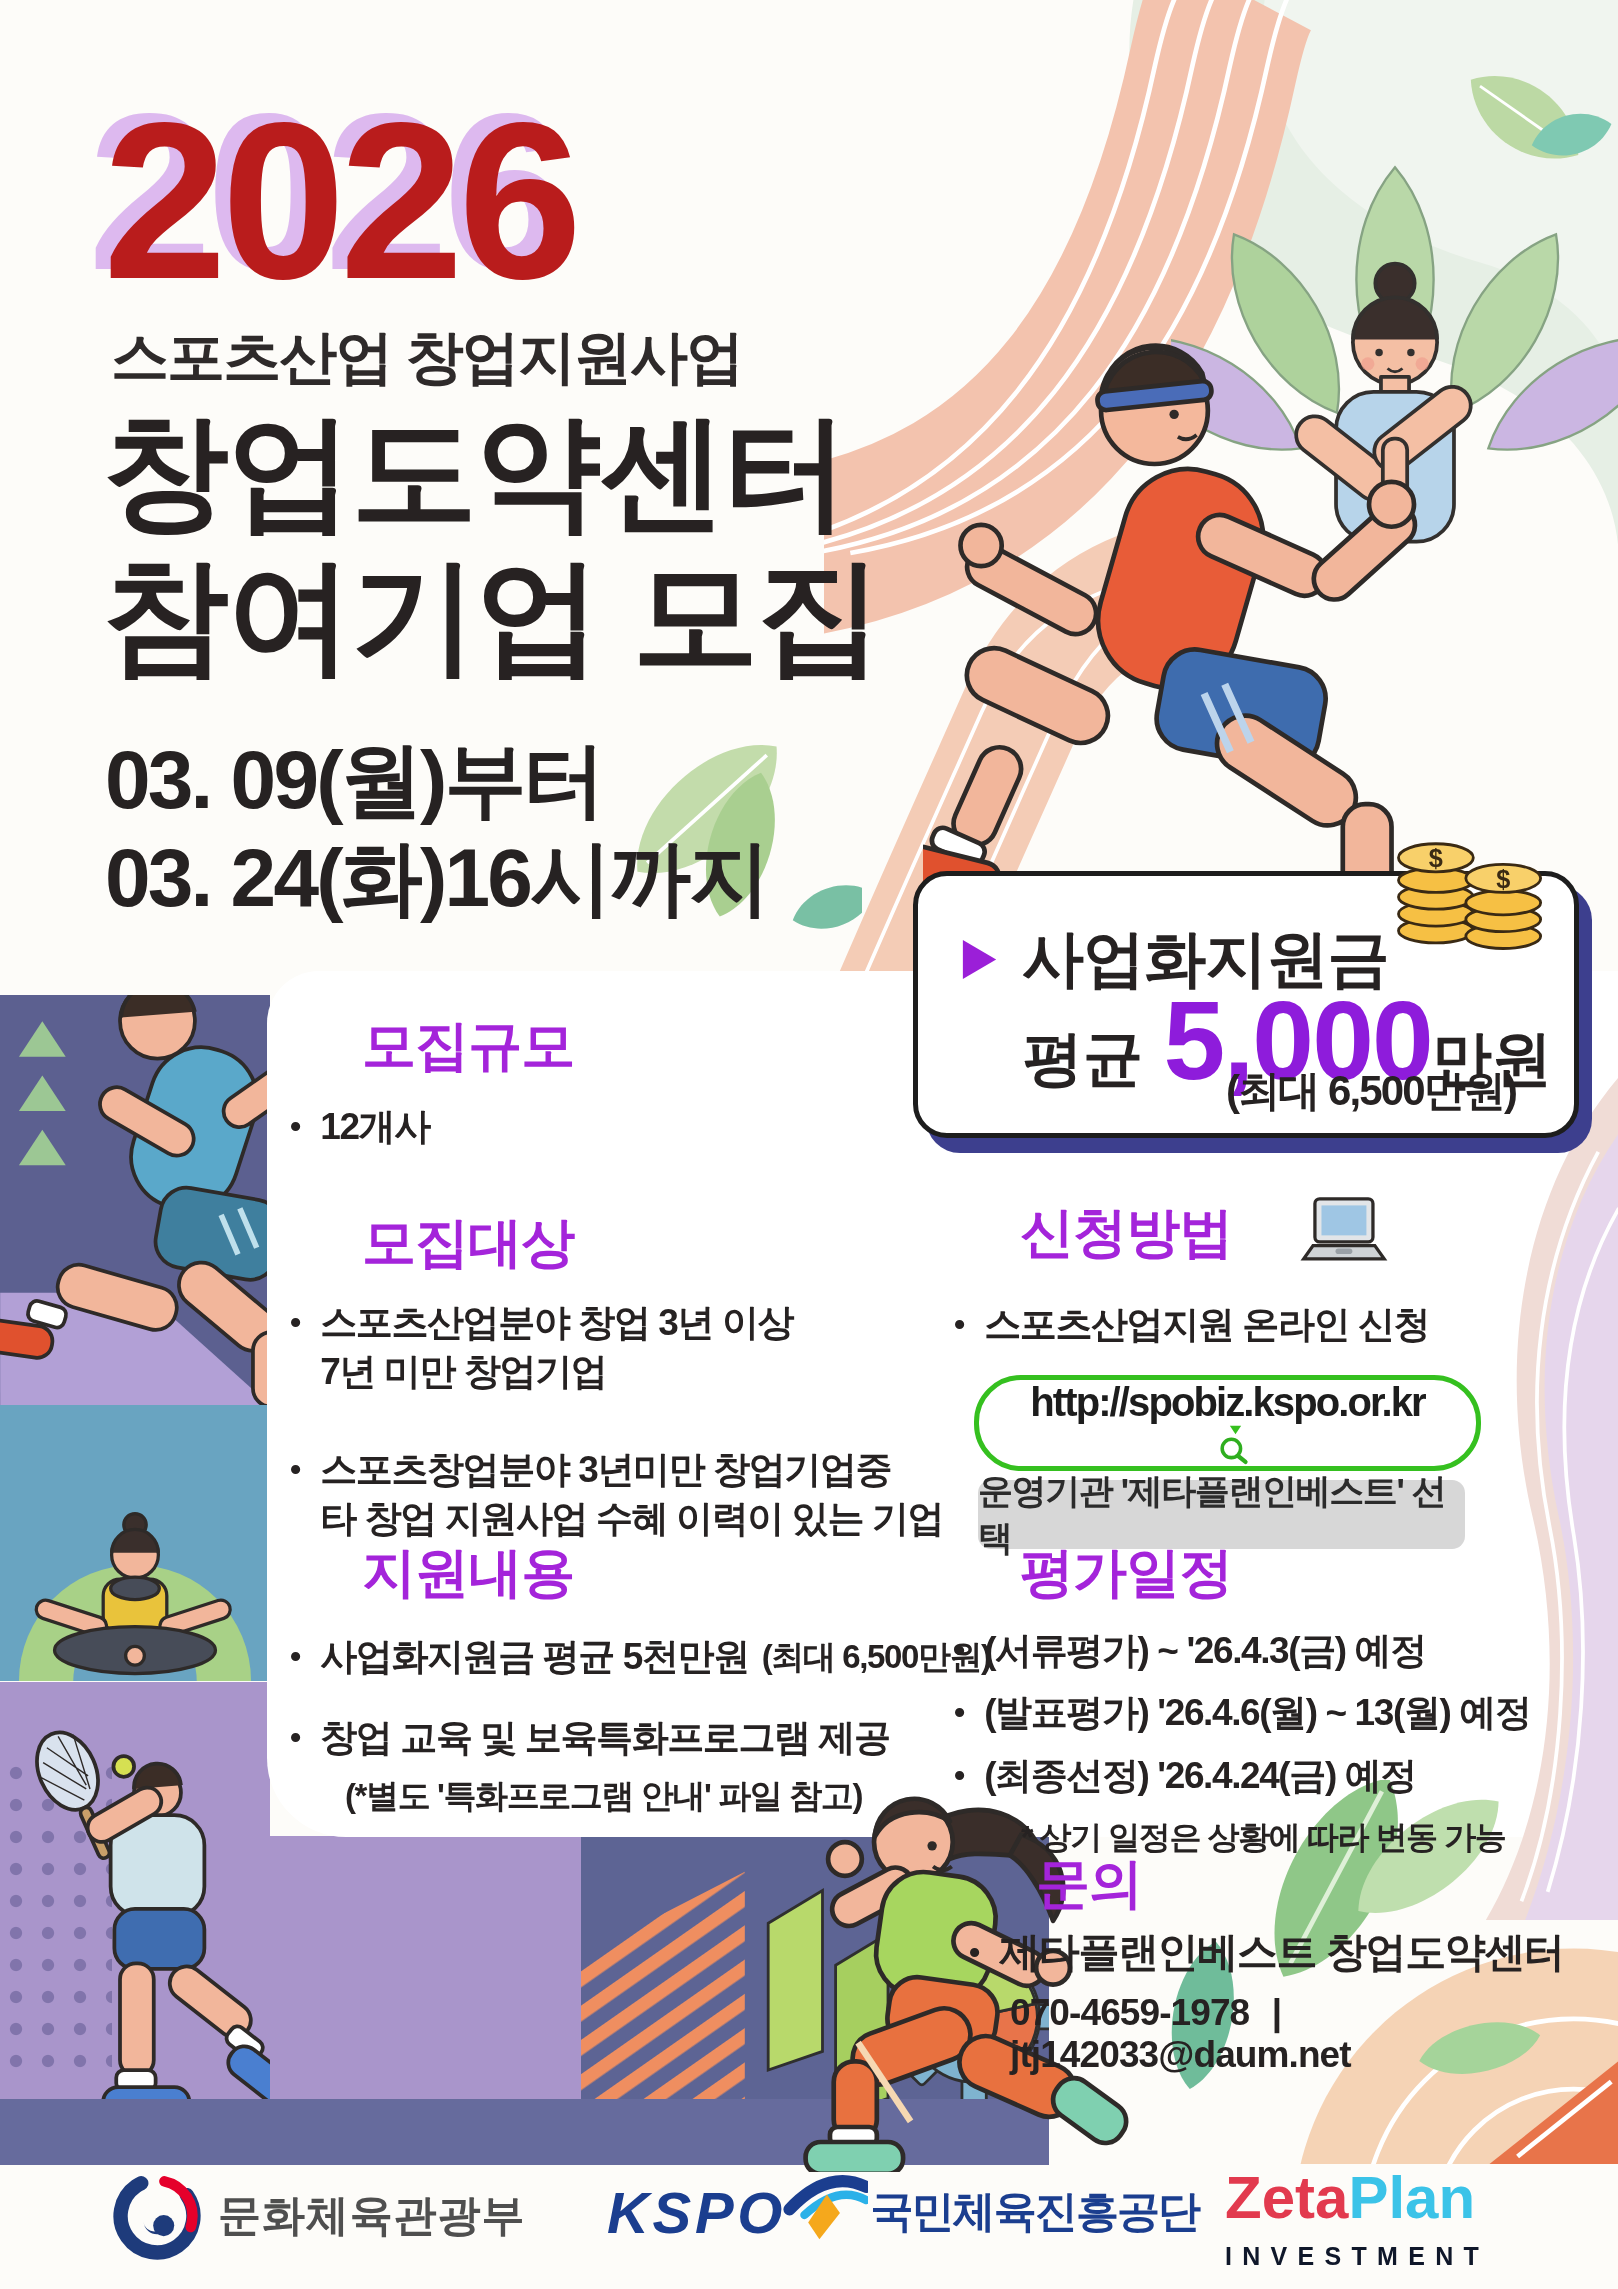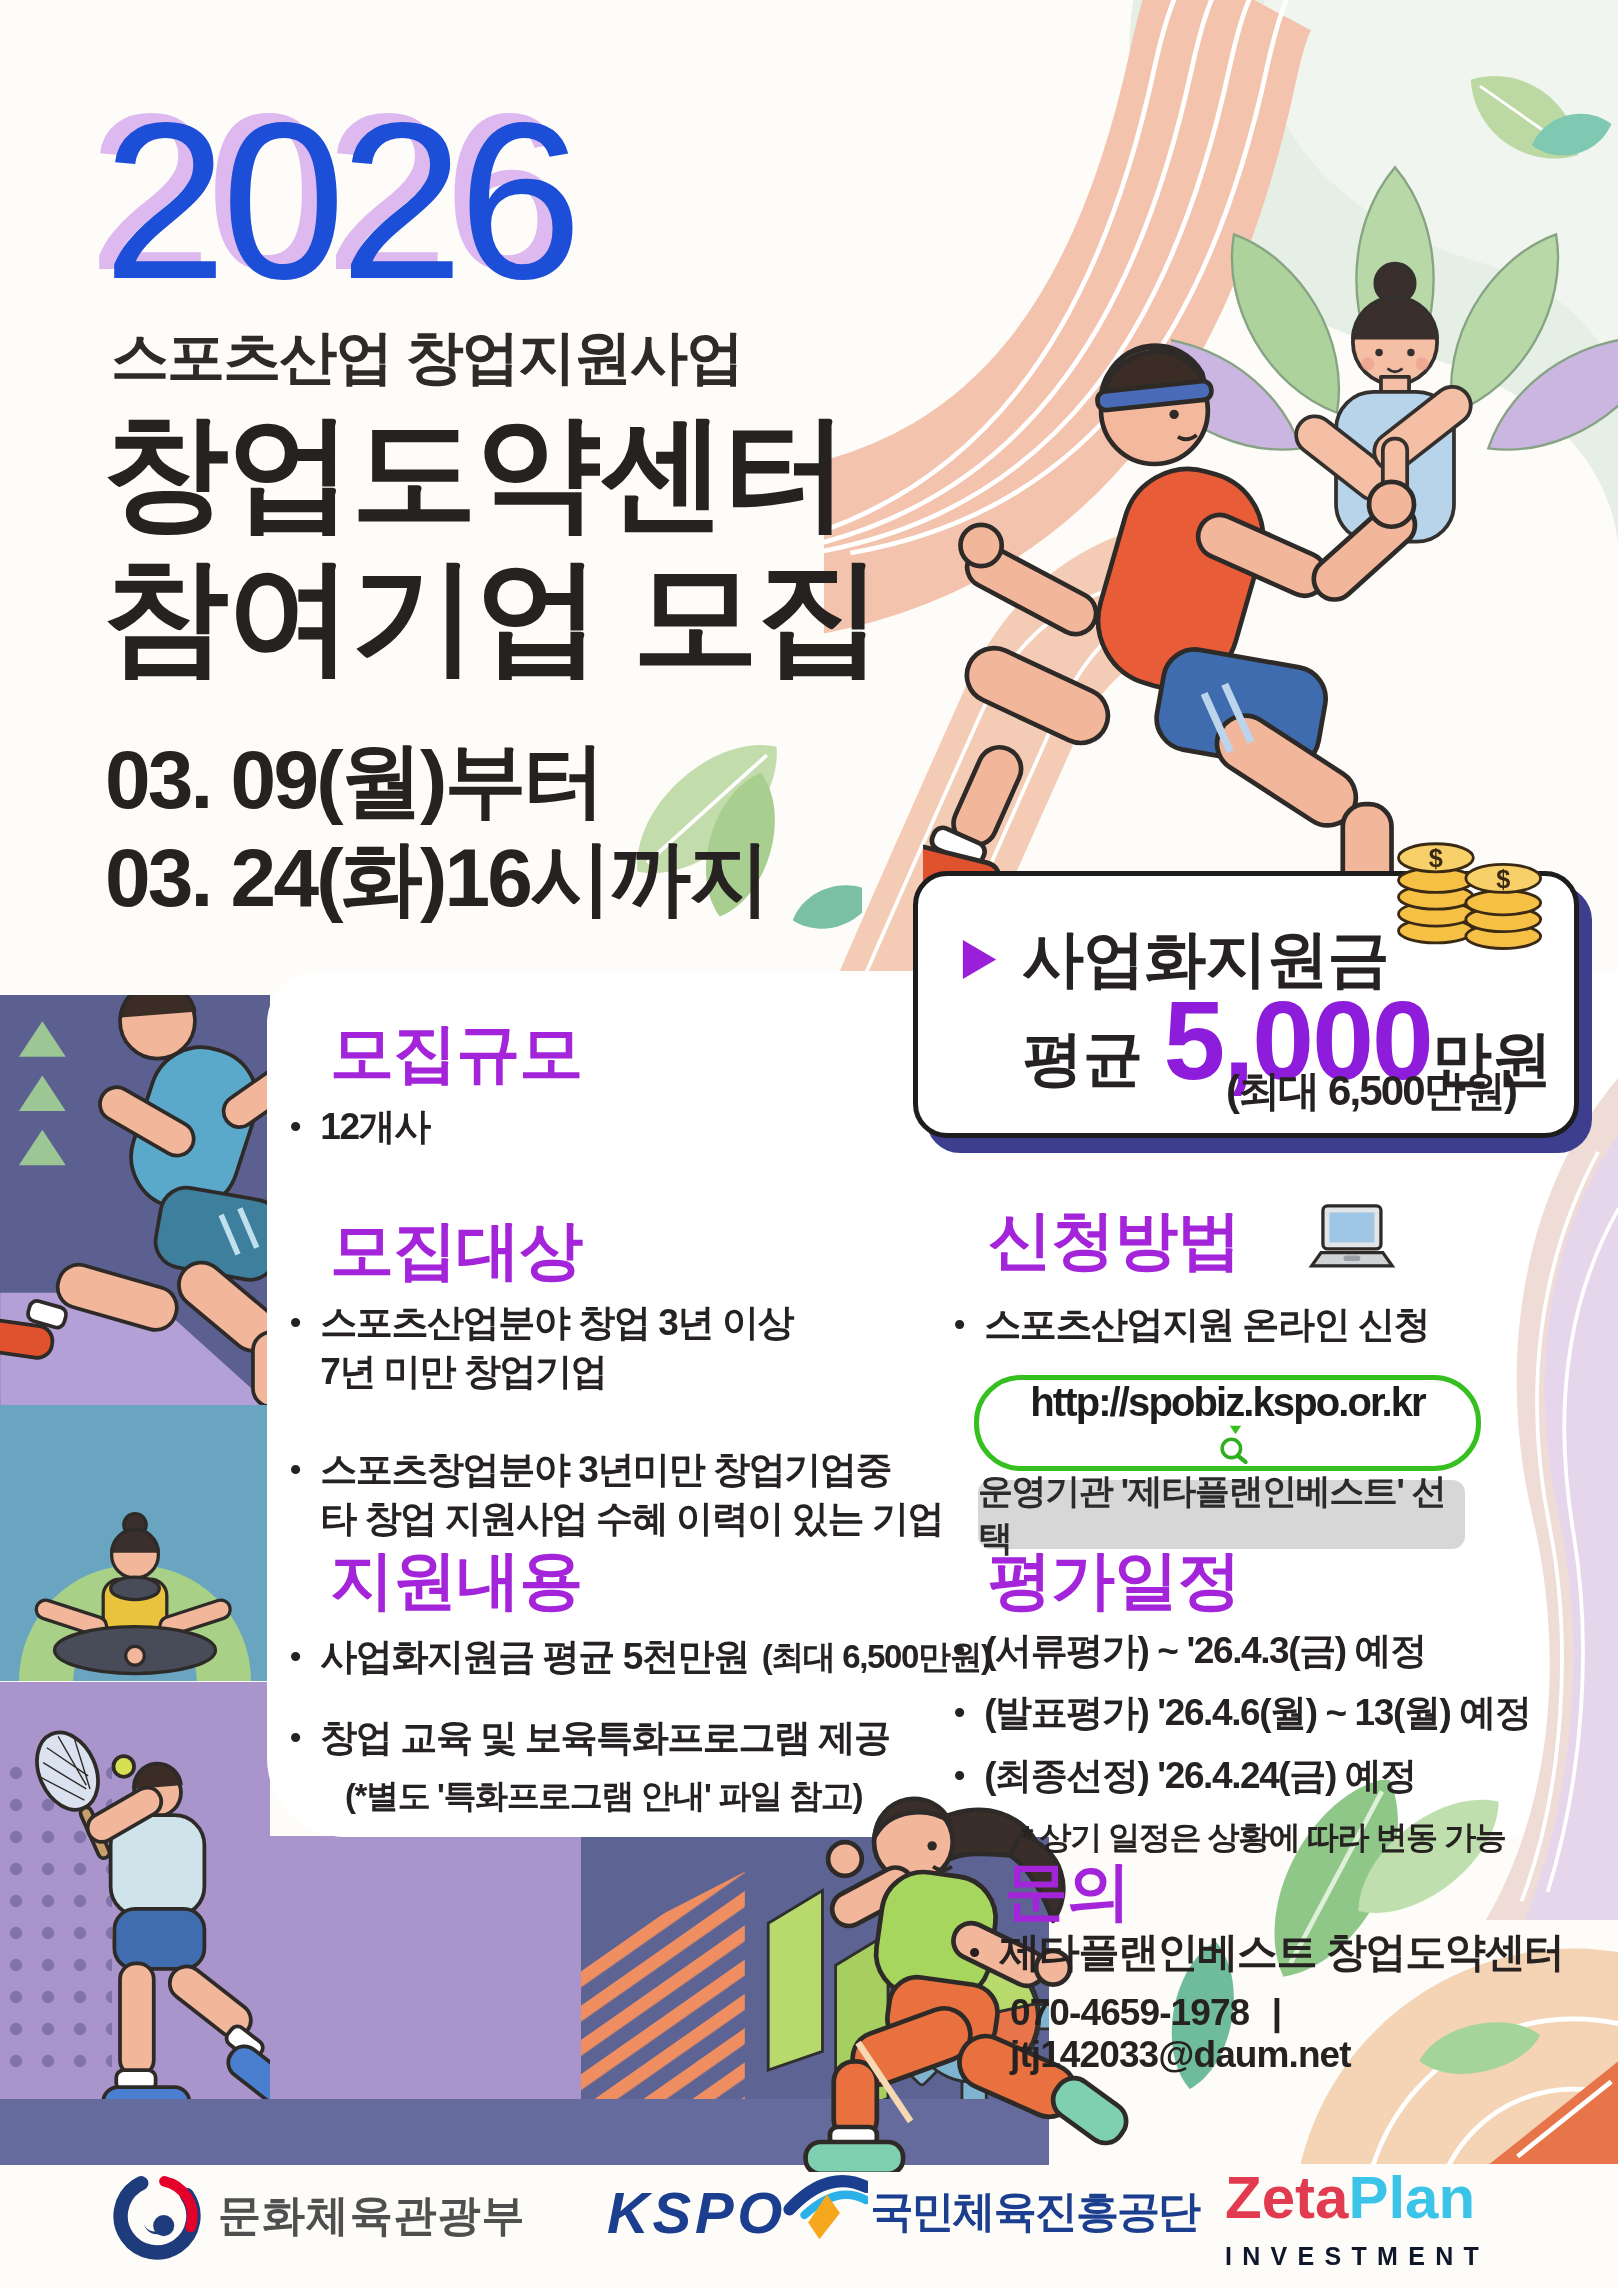--- a/index.html
+++ b/index.html
@@ -1,24 +1,24 @@
 <!DOCTYPE html>
 <html style="font-size:15px"><head>
 <meta charset="utf-8">
 <style>
   html,body{margin:0;padding:0;}
   body{font-family:"Liberation Sans","DejaVu Sans",sans-serif;}
   .poster{position:relative;width:1619px;height:2290px;background:#fdfcf9;overflow:hidden;}
   .abs{position:absolute;}
-  .ph{color:#a424da;font-weight:900;font-size:64px;letter-spacing:-0.9px;}
+  .ph{color:#a424da;font-weight:900;font-size:54px;letter-spacing:-0.9px;margin-left:32px;}
   .row{display:flex;align-items:flex-start;}
   .dot{font-size:32px;font-weight:900;color:#262222;margin-right:19px;line-height:49px;}
   .bul{font-size:37px;font-weight:900;color:#262222;letter-spacing:-1.4px;line-height:49px;}
   .note{font-size:33px;font-weight:800;color:#262222;letter-spacing:-1.4px;}
-  .year{font-size:223px;font-weight:400;color:#1d4ed8;letter-spacing:-5.6px;line-height:1;
+  .year{font-size:223px;font-weight:700;color:#b91c1c;letter-spacing:-5.6px;line-height:1;
         text-shadow:-15px -9.4px 0 #ddb9ef;}
   .subtitle{font-size:58px;font-weight:900;color:#2e2a2a;letter-spacing:-1.9px;}
   .title{font-size:126px;font-weight:900;color:#272222;letter-spacing:-1.9px;line-height:1.12;}
   .dateline{font-size:82px;font-weight:900;color:#262222;letter-spacing:-2.8px;}
   .card{background:#ffffff;border-radius:52px 0 0 79px;}
   .grantbox{background:#fff;border:5.6px solid #1d1d1d;border-radius:34px;
             box-shadow:13px 15px 0 #3d3f8e;}
   .grant-label{font-size:62px;font-weight:900;color:#262222;letter-spacing:-0.9px;}
   .grant-prefix,.grant-unit{font-size:60px;font-weight:900;color:#262222;}
   .grant-amount{font-size:111px;font-weight:900;color:#8e1cdb;letter-spacing:-1.9px;}

